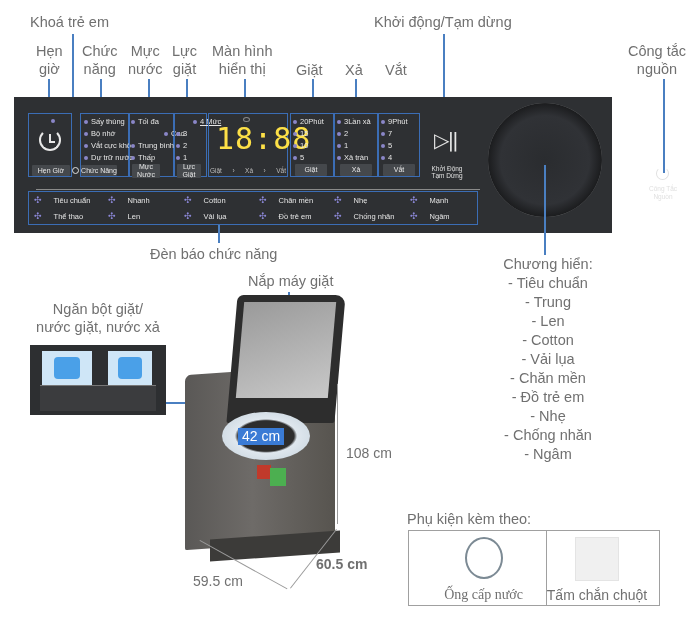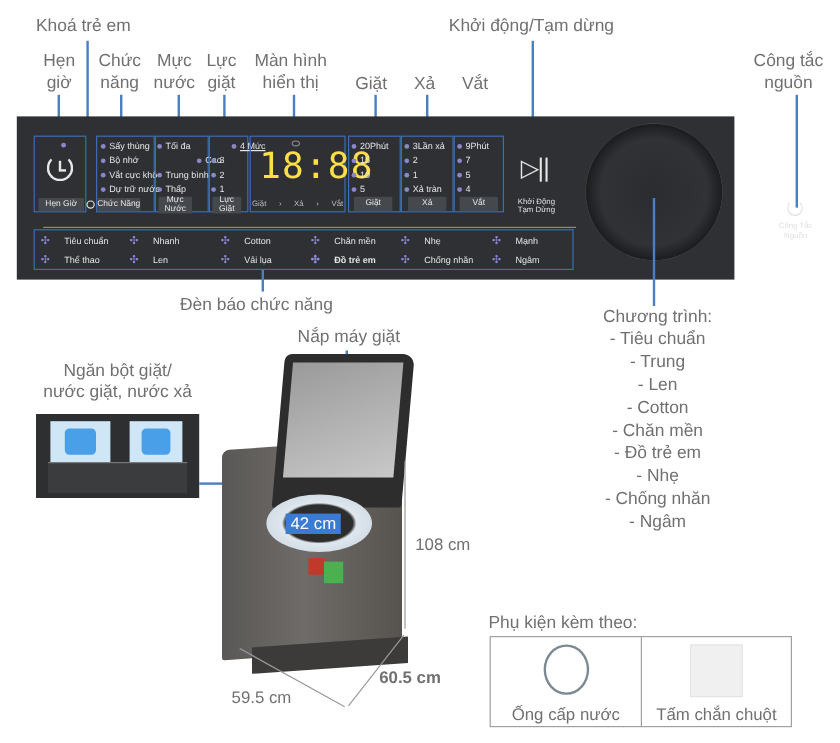--- a/index.html
+++ b/index.html
@@ -184,43 +184,44 @@
   <div class="grp" style="left:14px;top:94px;width:450px;height:34px;"></div>
   <div class="prog" style="left:20px;top:98px;"><span class="star">✣</span><span>Tiêu chuẩn</span></div>
   <div class="prog" style="left:94px;top:98px;"><span class="star">✣</span><span>Nhanh</span></div>
   <div class="prog" style="left:170px;top:98px;"><span class="star">✣</span><span>Cotton</span></div>
   <div class="prog" style="left:245px;top:98px;"><span class="star">✣</span><span>Chăn mền</span></div>
   <div class="prog" style="left:320px;top:98px;"><span class="star">✣</span><span>Nhẹ</span></div>
   <div class="prog" style="left:396px;top:98px;"><span class="star">✣</span><span>Mạnh</span></div>
   <div class="prog" style="left:20px;top:114px;"><span class="star">✣</span><span>Thể thao</span></div>
   <div class="prog" style="left:94px;top:114px;"><span class="star">✣</span><span>Len</span></div>
   <div class="prog" style="left:170px;top:114px;"><span class="star">✣</span><span>Vải lụa</span></div>
-  <div class="prog" style="left:245px;top:114px;font-weight:bold;"><span class="star">✣</span><span>Đồ trẻ em</span></div>
+  <div class="prog" style="left:245px;top:114px;"><span class="star">✣</span><span>Đồ trẻ em</span></div>
   <div class="prog" style="left:320px;top:114px;"><span class="star">✣</span><span>Chống nhăn</span></div>
   <div class="prog" style="left:396px;top:114px;"><span class="star">✣</span><span>Ngâm</span></div>
 
   <div class="abs" style="left:642px;top:70px;width:13px;height:13px;border:1.5px solid #e0e0e0;border-radius:50%;border-top-color:transparent;"></div>
   <div class="abs" style="left:628px;top:88px;width:42px;text-align:center;font-size:6.5px;color:#e0e0e0;line-height:8px;">
     <div>Công Tắc</div>
       <div>Nguồn</div>
   </div>
 </div>
 
 <div class="knob"></div>
 <div class="vline" style="left:544px;top:165px;height:90px;"></div>
 
 <div class="vline" style="left:218px;top:225px;height:18px;"></div>
 <div class="lbl" style="left:150px;top:245px;">Đèn báo chức năng</div>
 
 <div class="plist">
-  <div>Chương trình:</div>
+  <div>Chương hiển:</div>
   <div>- Tiêu chuẩn</div>
   <div>- Trung</div>
   <div>- Len</div>
   <div>- Cotton</div>
+  <div>- Vải lụa</div>
   <div>- Chăn mền</div>
   <div>- Đồ trẻ em</div>
   <div>- Nhẹ</div>
   <div>- Chống nhăn</div>
   <div>- Ngâm</div>
 </div>
 
 <div class="lbl" style="left:30px;top:300px;width:136px;">
   <div>Ngăn bột giặt/</div>
     <div>nước giặt, nước xả</div>
@@ -251,21 +252,21 @@
 <div class="dim" style="left:346px;top:445px;">108 cm</div>
 
 <div class="arrowline" style="left:290px;top:588px;width:75px;transform:rotate(-52deg);"></div>
 <div class="dim" style="left:316px;top:556px;font-weight:bold;">60.5 cm</div>
 
 <div class="arrowline" style="left:200px;top:540px;width:100px;transform:rotate(29deg);"></div>
 <div class="dim" style="left:193px;top:573px;">59.5 cm</div>
 
 <div class="lbl" style="left:407px;top:510px;text-align:left;">Phụ kiện kèm theo:</div>
 <div class="acc-box">
-  <div class="acc-cell" style="left:0;width:126px;border-right:1.5px solid #a0a0a0;">
+  <div class="acc-cell" style="left:12px;width:126px;border-right:1.5px solid #a0a0a0;font-family:Liberation Serif, serif;">
     <div class="abs" style="left:44px;top:6px;width:38px;height:42px;border:2.5px solid #7c8a94;border-radius:50%;"></div>
     <div class="acc-cap">Ống cấp nước</div>
   </div>
   <div class="acc-cell" style="left:126px;width:124px;">
     <div class="abs" style="left:40px;top:6px;width:44px;height:44px;background:#f0f0f0;border:1px solid #e4e4e4;"></div>
     <div class="acc-cap">Tấm chắn chuột</div>
   </div>
 </div>
 
 </body></html>

